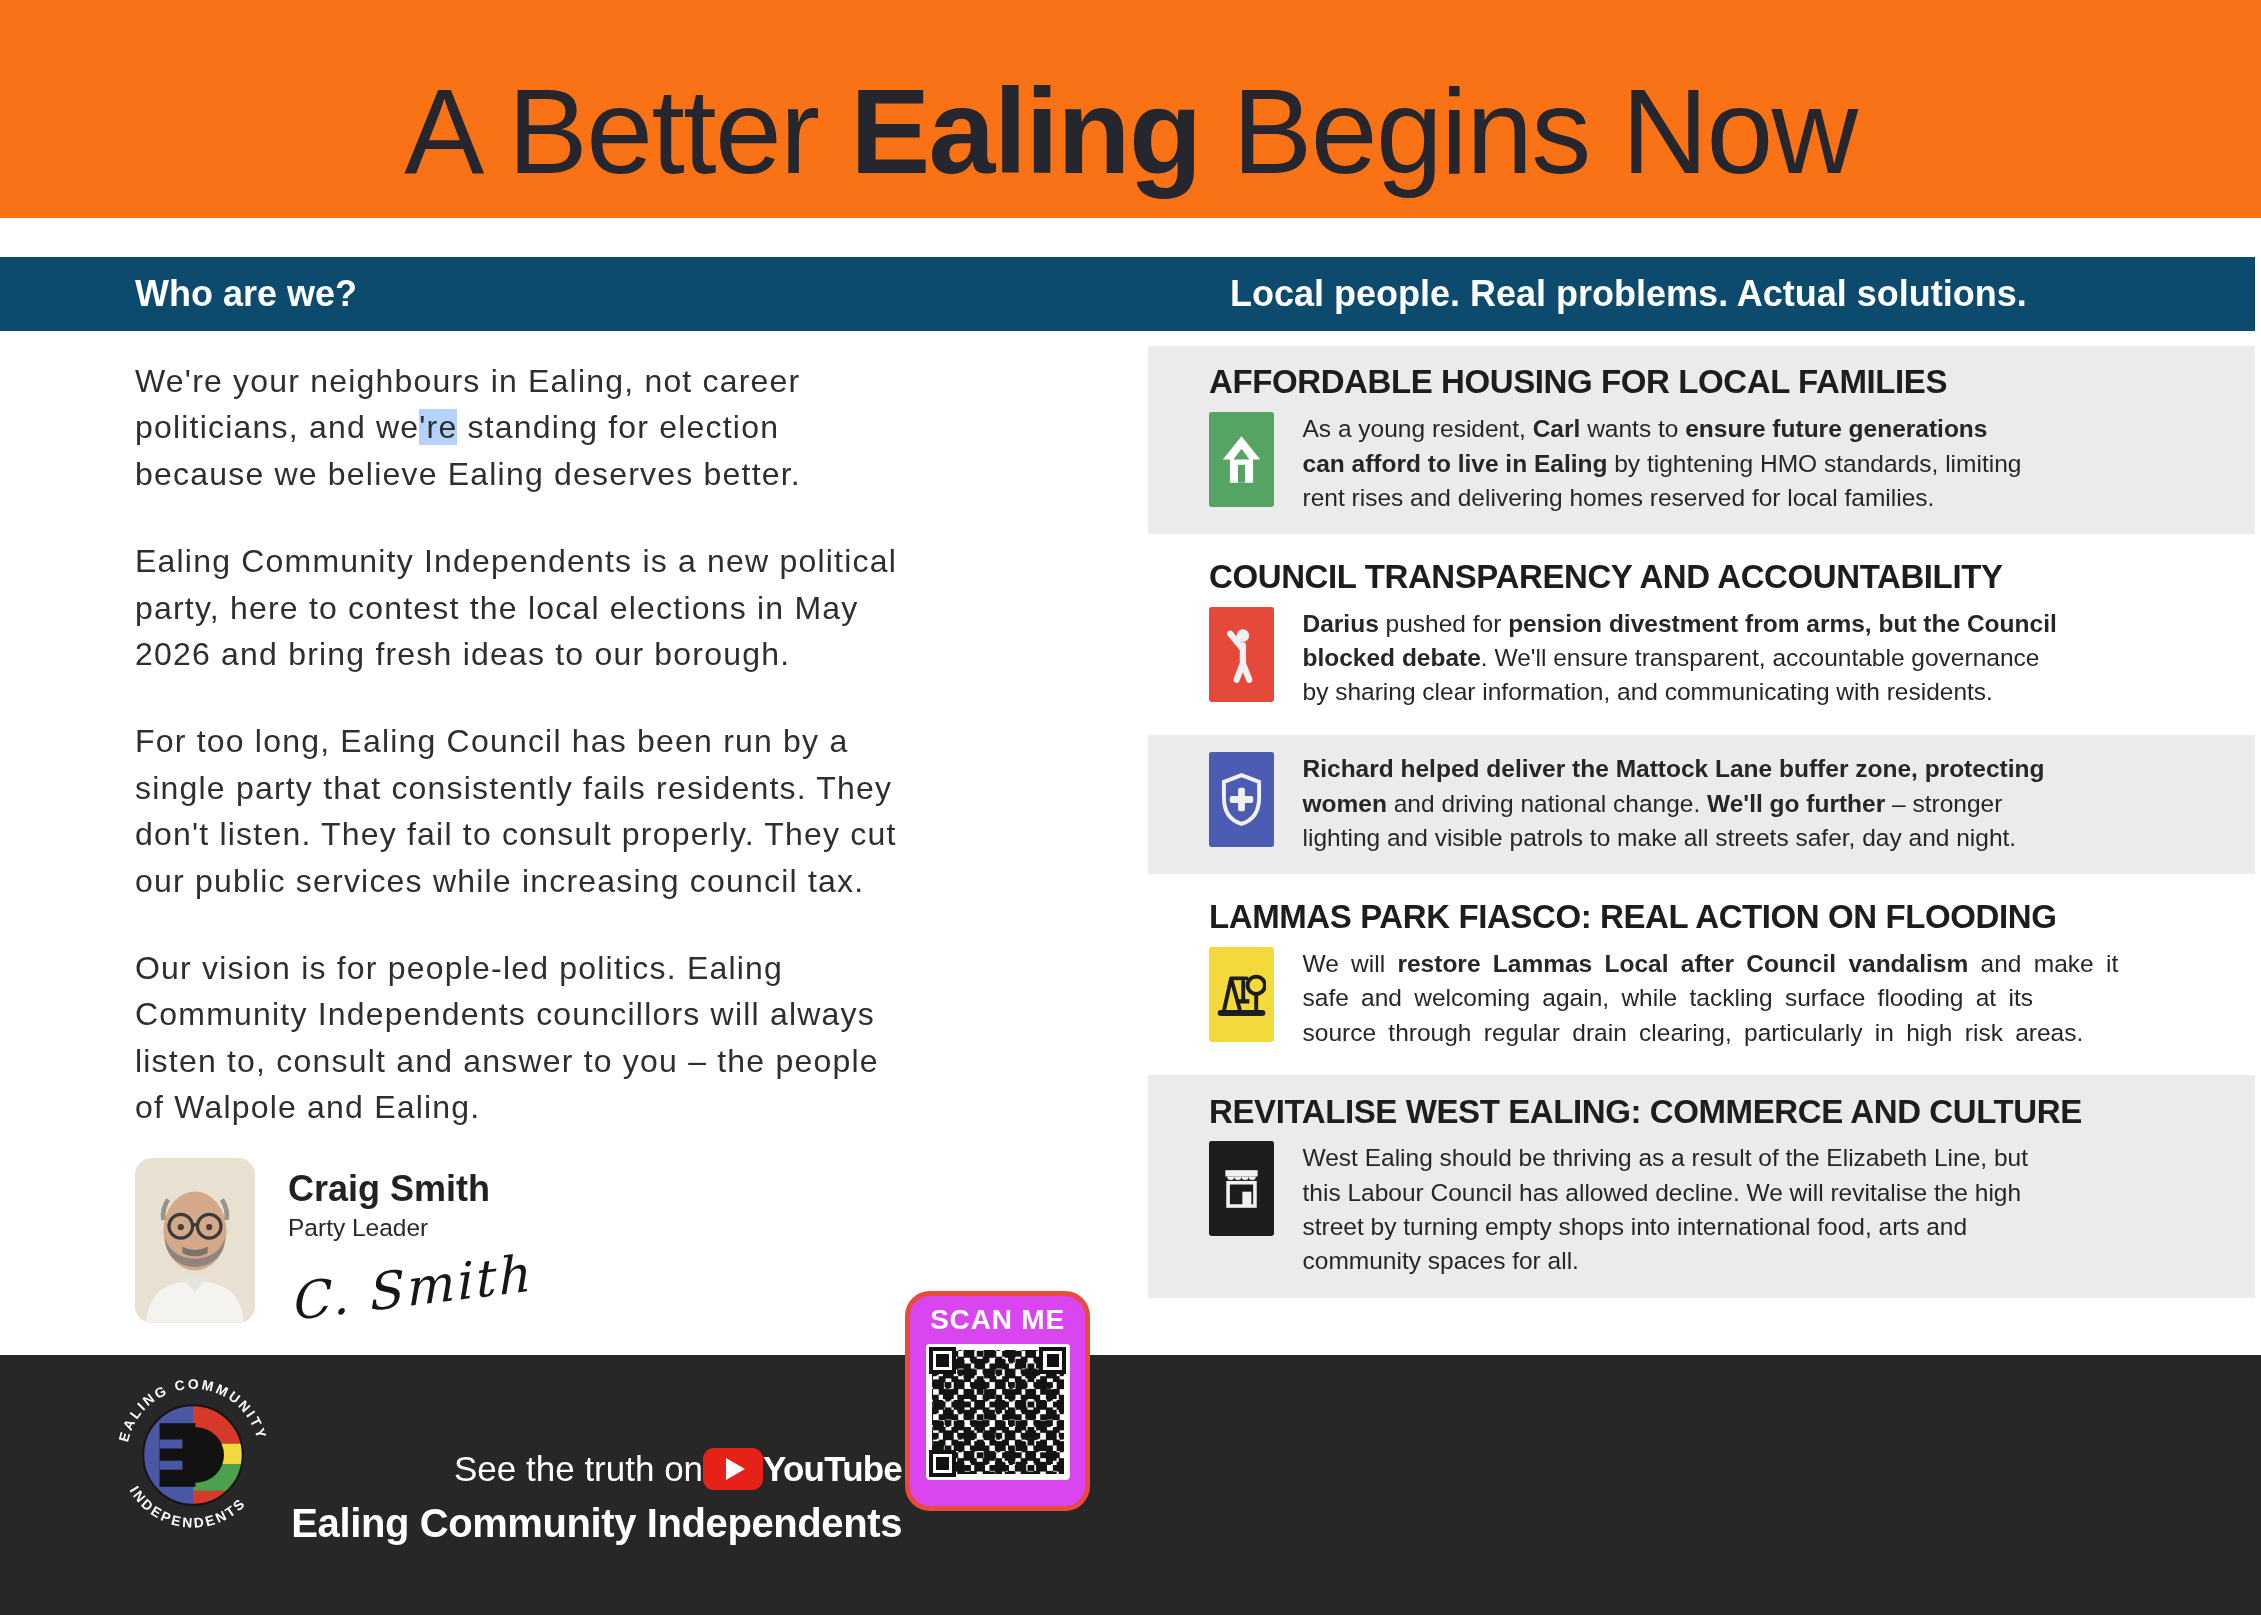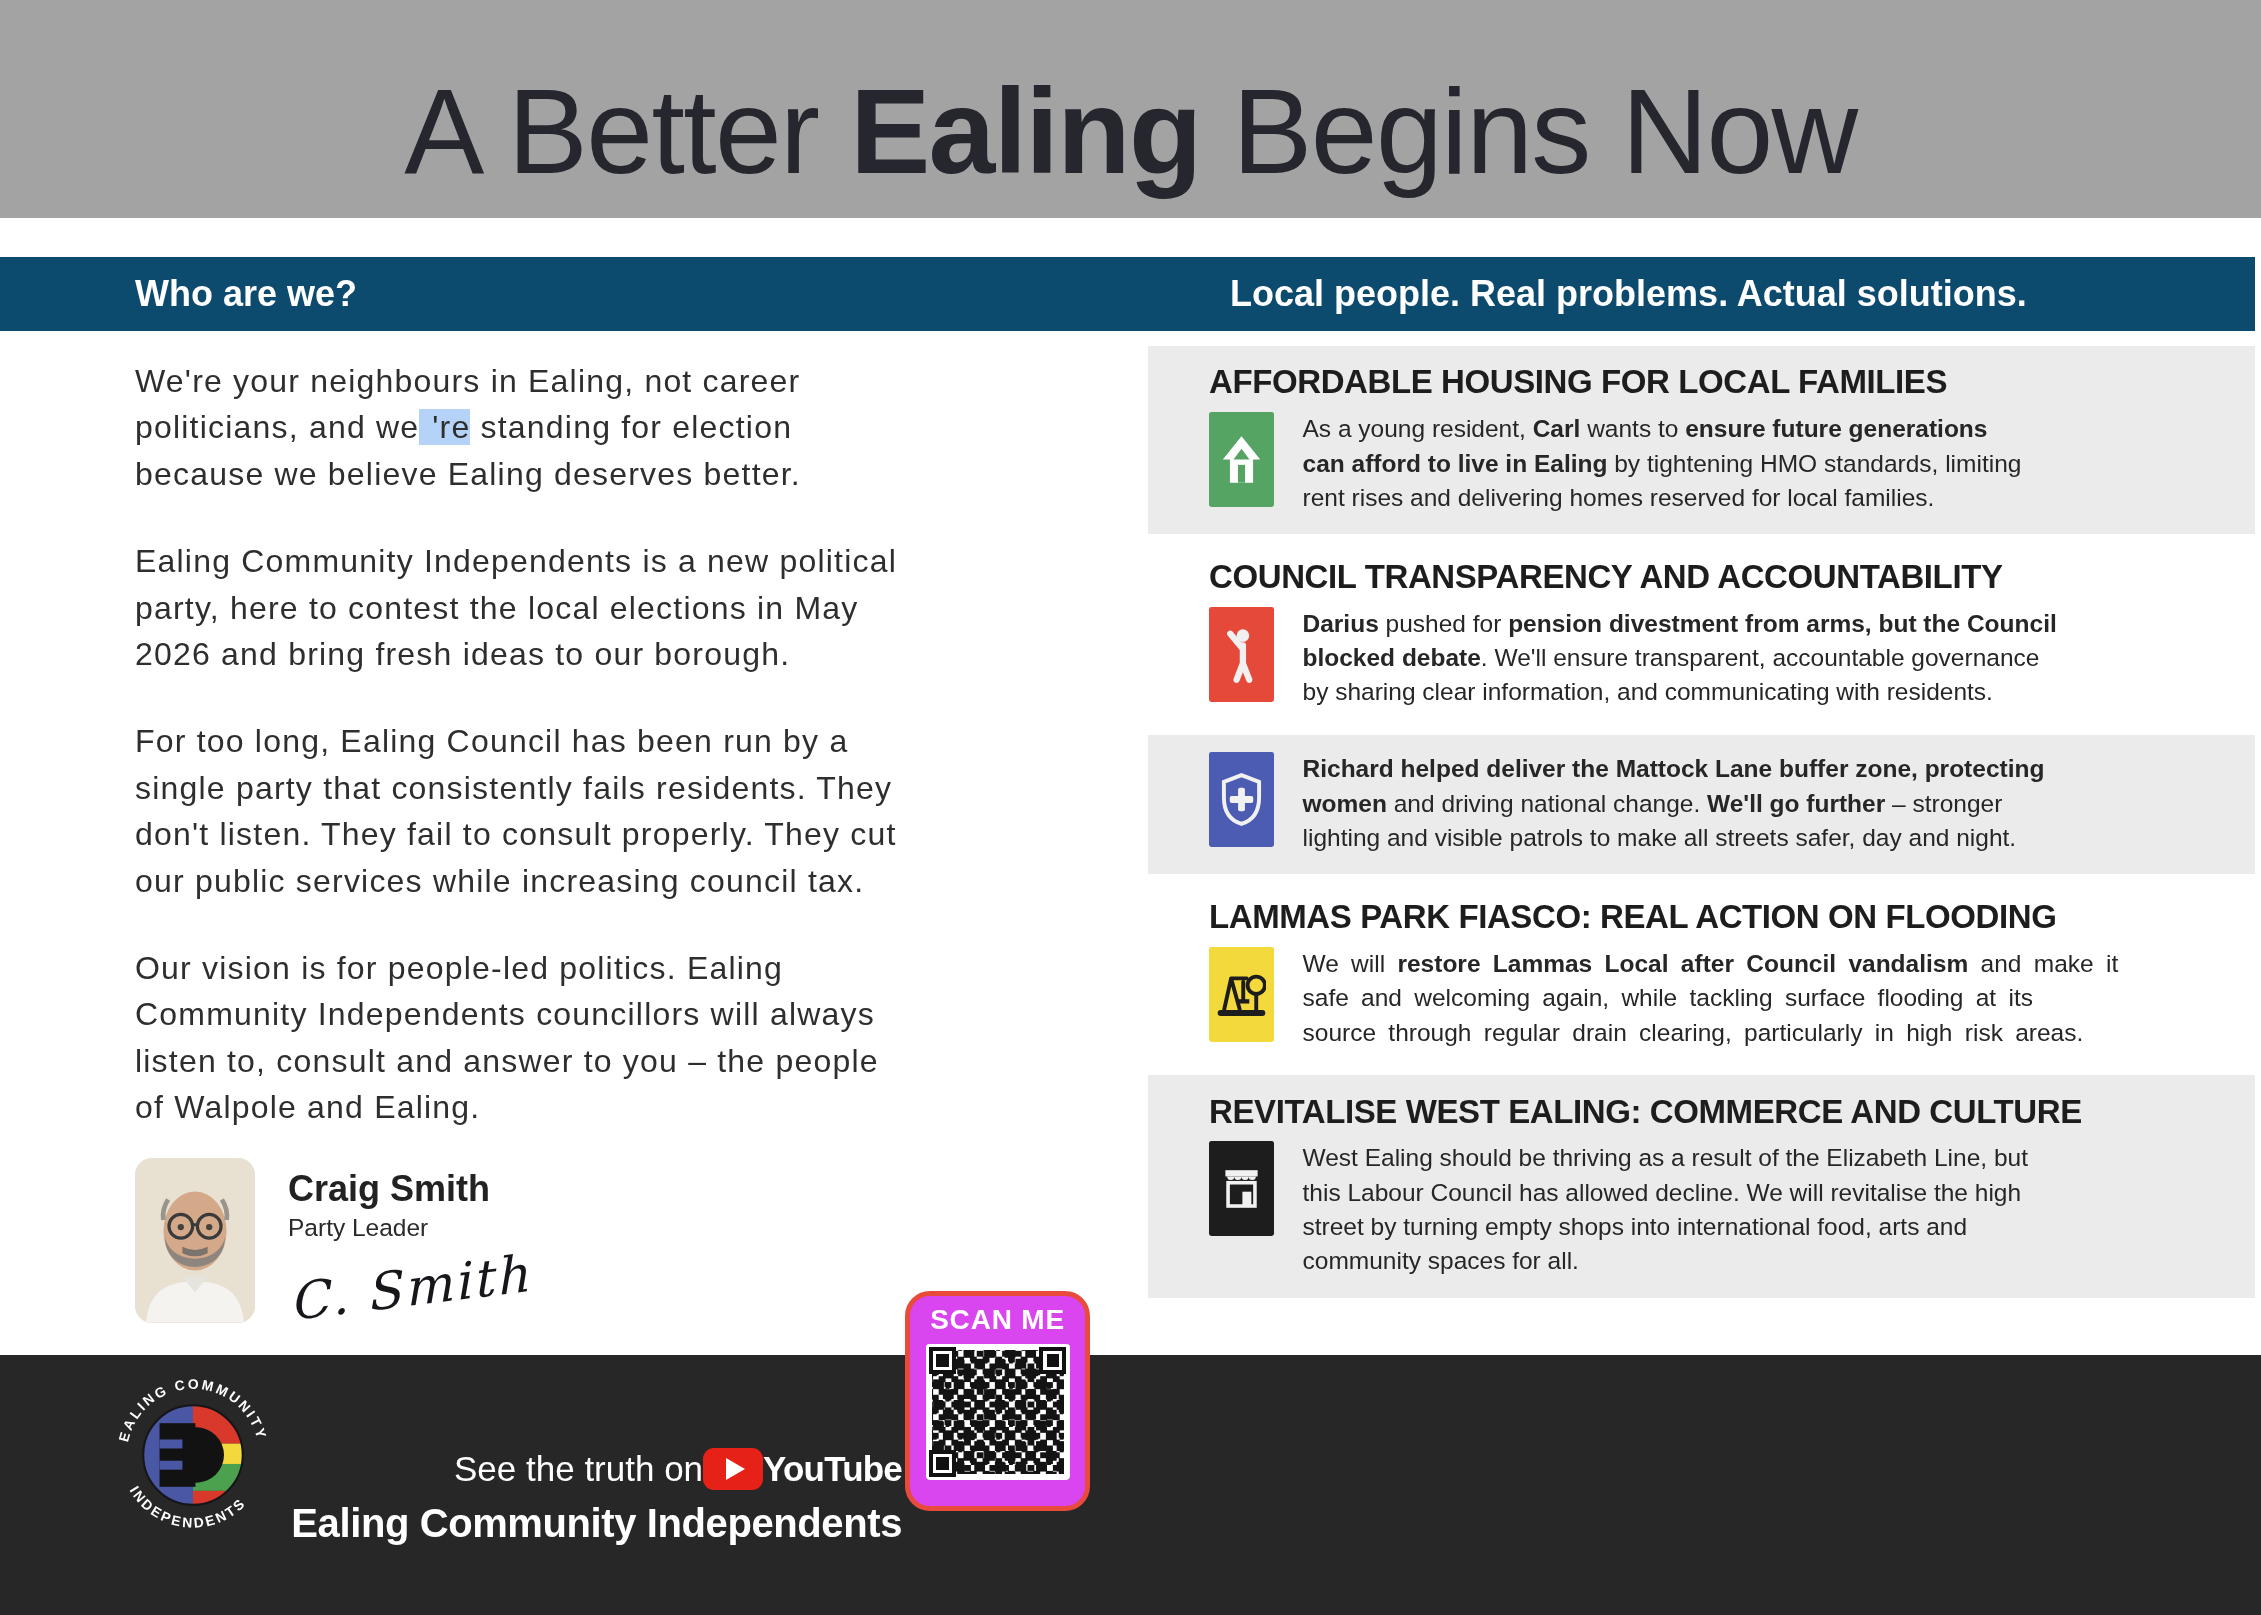--- a/index.html
+++ b/index.html
@@ -1,22 +1,22 @@
 <!DOCTYPE html>
 <html style="font-size:12.7px"><head>
 <meta charset="utf-8">
 <style>
   html,body{margin:0;padding:0;}
   body{width:2261px;height:1616px;position:relative;overflow:hidden;background:#ffffff;
        font-family:"Liberation Sans", sans-serif;color:#2c2c2c;}
   .b{font-weight:700;}
-  .hl{background:#b5d3f8;padding-left:13px;}
-
-  
-  .masthead{position:absolute;top:0;left:0;width:100%;height:218px;background:#a3a3a3;}
+  .hl{background:#b5d3f8;}
+
+  
+  .masthead{position:absolute;top:0;left:0;width:100%;height:218px;background:#f97316;}
   .masthead h1{margin:0;position:absolute;top:62px;width:100%;text-align:center;
     font-size:120px;font-weight:400;color:#26262e;letter-spacing:-1.6px;}
   .masthead h1 .strong{font-weight:700;}
 
   
   .banner{position:absolute;top:257px;left:0;width:2255px;height:74px;background:#0c4a6e;}
   .banner h2{margin:0;position:absolute;top:50%;transform:translateY(-50%);
     color:#fff;font-size:36px;font-weight:700;letter-spacing:0;}
   .banner .bl{left:135px;}
   .banner .br-h{left:1230px;}

